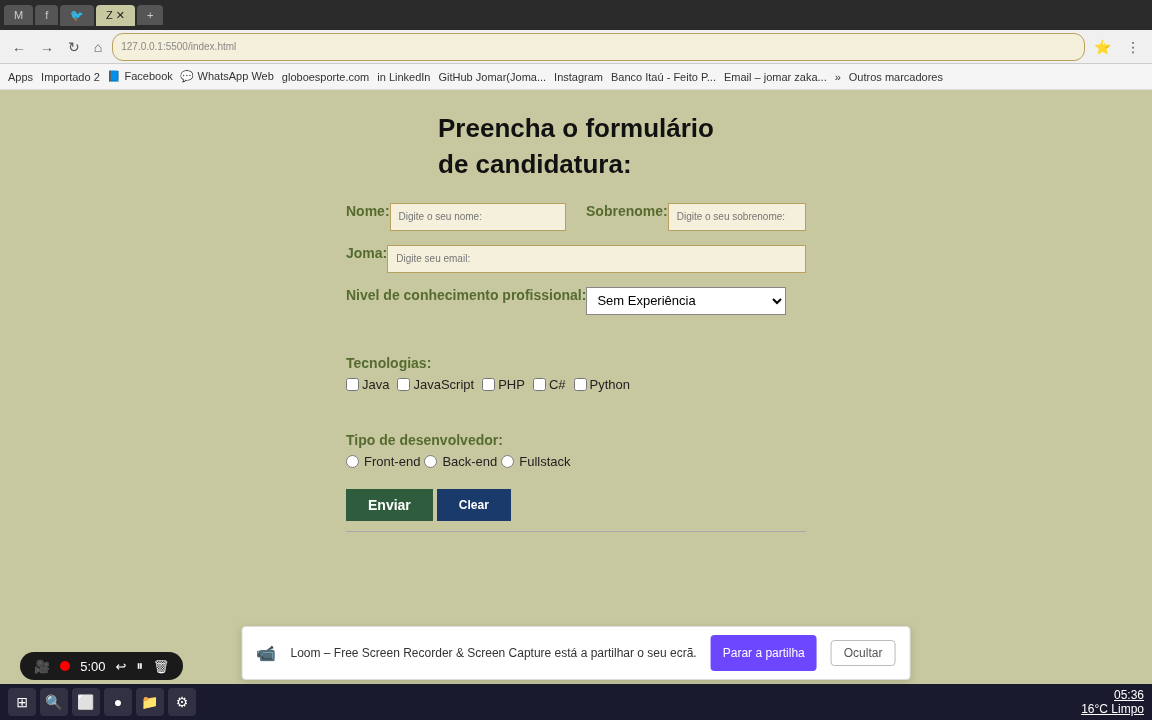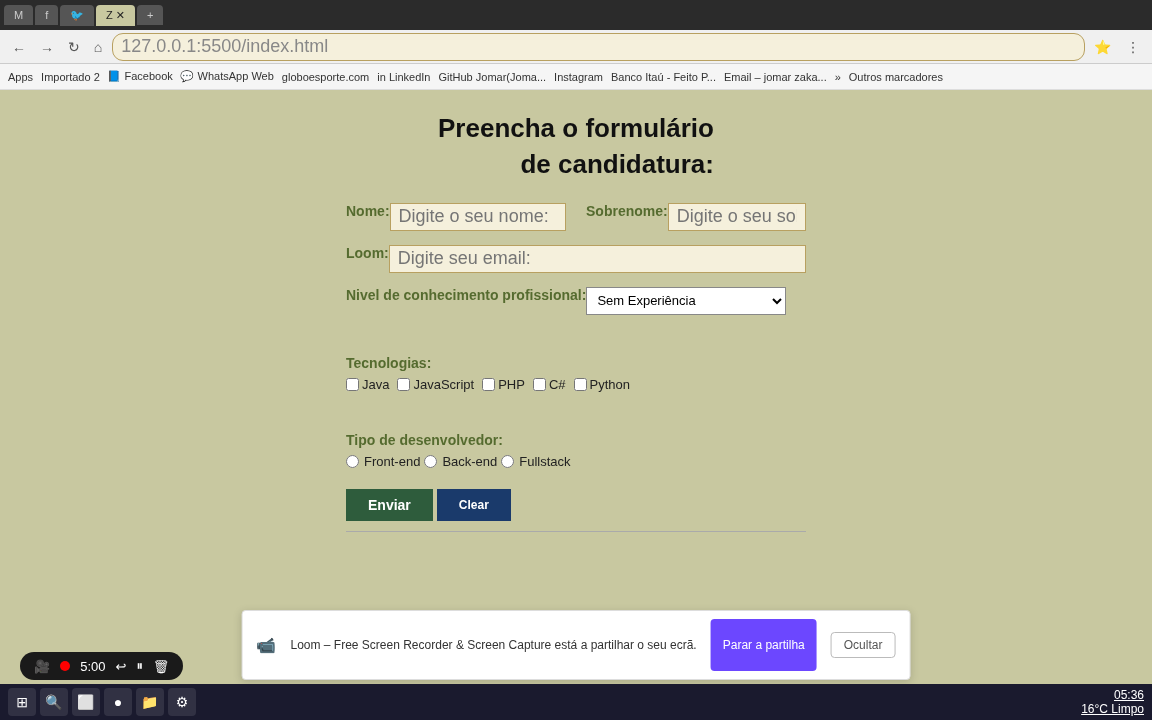--- a/index.html
+++ b/index.html
@@ -102,21 +102,21 @@
       padding: 20px;
       min-height: 560px;
       display: flex;
       flex-direction: column;
       align-items: center;
     }
 
     .page-title {
       font-size: 26px;
       font-weight: bold;
-      text-align: right;
+      text-align: left;
       margin-bottom: 20px;
       color: #111;
       line-height: 1.4;
     }
 
     .form-container {
       width: 460px;
       max-width: 100%;
     }
 
@@ -137,21 +137,21 @@
       color: #556b2f;
       margin-bottom: 4px;
       font-size: 14px;
     }
 
     input[type="text"],
     input[type="email"] {
       border: 1px solid #b8a060;
       background: #f5f0dc;
       padding: 4px 8px;
-      font-size: 18px;
+      font-size: 10px;
       color: #888;
       width: 100%;
       height: 28px;
     }
 
     select {
       border: 1px solid #888;
       background: white;
       padding: 4px 6px;
       font-size: 13px;
@@ -251,21 +251,21 @@
 
     .loom-icon {
       font-size: 16px;
     }
 
     .btn-loom-stop {
       background: #6c47ff;
       color: white;
       border: none;
       border-radius: 4px;
-      padding: 19px 12px;
+      padding: 11px 12px;
       font-size: 12px;
       cursor: pointer;
     }
 
     .btn-loom-hide {
       background: none;
       border: 1px solid #bbb;
       border-radius: 4px;
       padding: 5px 12px;
       font-size: 12px;
@@ -382,21 +382,21 @@
         <label class="field-label">Nome:</label>
         <input type="text" placeholder="Digite o seu nome:" style="">
       </div>
       <div class="form-group">
         <label class="field-label">Sobrenome:</label>
         <input type="text" placeholder="Digite o seu sobrenome:" style="">
       </div>
     </div>
 
     <div class="form-group" style="margin-bottom:14px;">
-      <label class="field-label">Loom:</label>
+      <label class="field-label">Joma:</label>
       <input type="email" style="width: 100%;" placeholder="Digite seu email:">
     </div>
 
     <div class="form-group" style="margin-bottom:14px;">
       <label class="field-label">Nivel de conhecimento profissional:</label>
       <select>
         <option>Sem Experiência</option>
         <option>Júnior</option>
         <option>Pleno</option>
         <option>Sênior</option>

